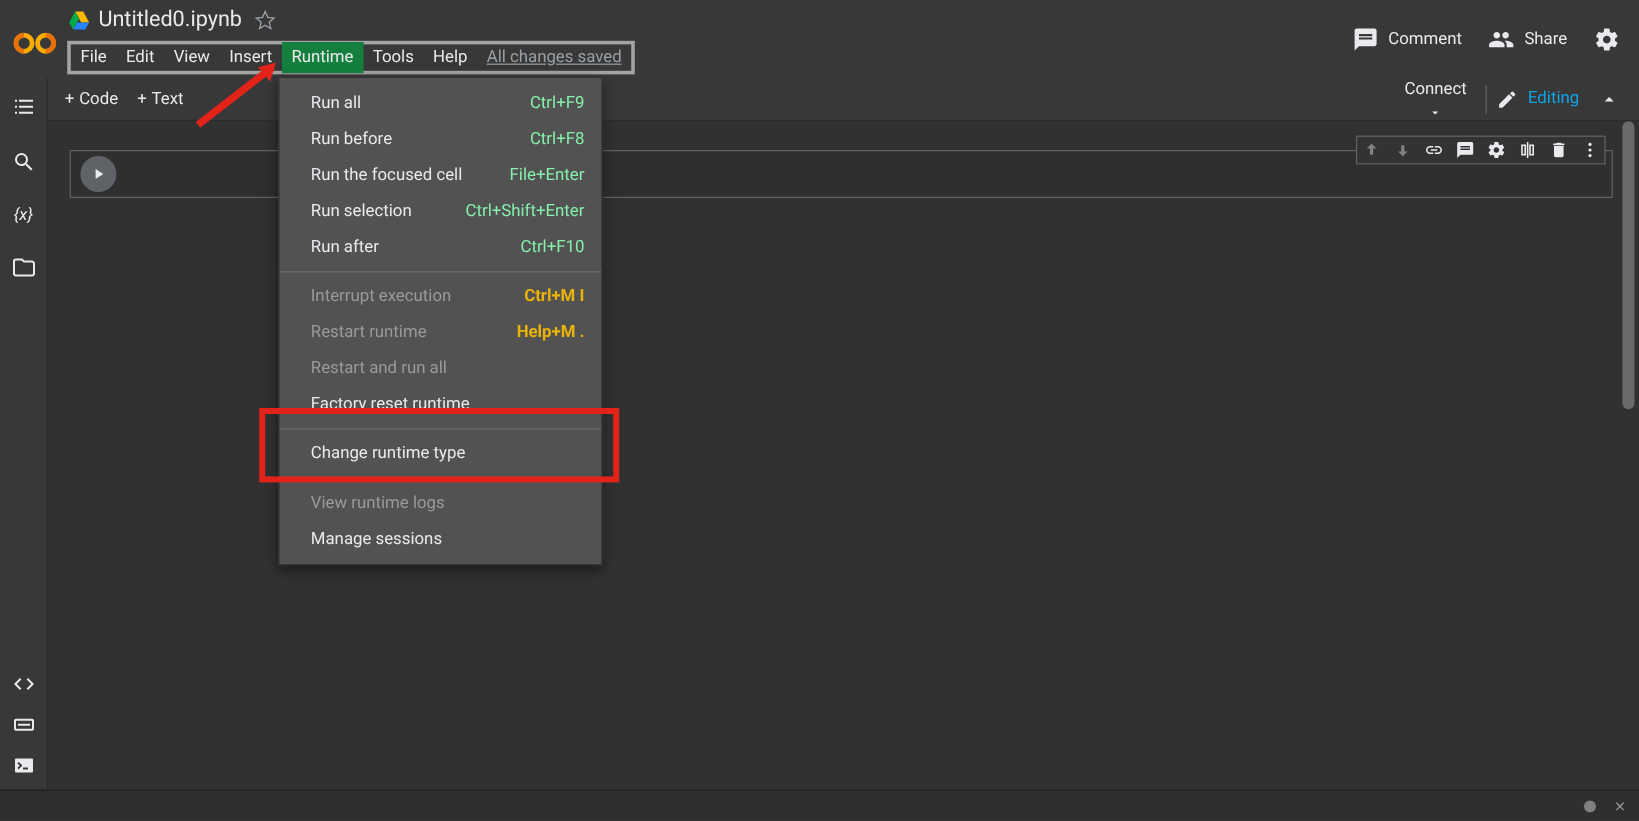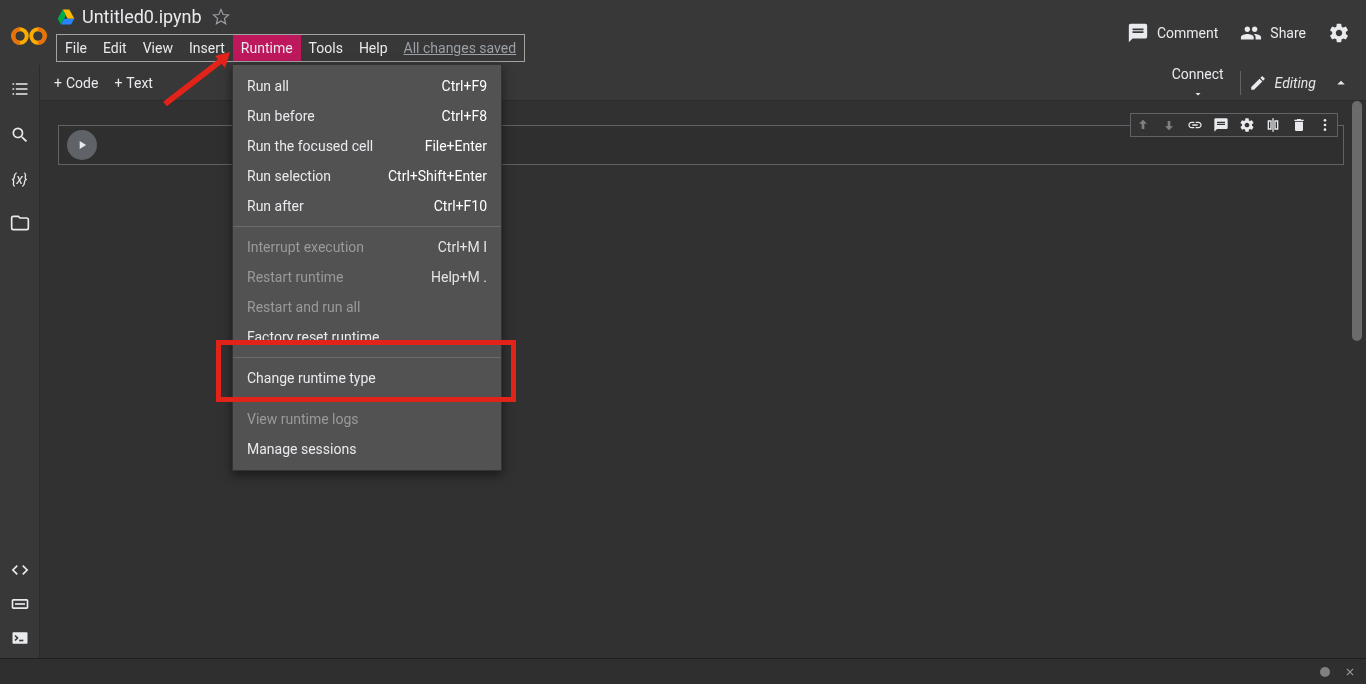--- a/index.html
+++ b/index.html
@@ -30,30 +30,30 @@
   .logo svg { width: 36px; height: 36px; }
   .header-center { flex: 1; display: flex; flex-direction: column; justify-content: center; }
   .title-row { display: flex; align-items: center; height: 30px; padding-left: 4px; }
   .drive-icon { width: 20px; height: 20px; margin-right: 6px; }
   .doc-title { font-size: 18px; color: #e8eaed; margin-right: 10px; }
   .star-icon { width: 18px; height: 18px; fill: none; stroke: #9aa0a6; stroke-width: 1.5; }
   .menubar-row { display: flex; align-items: center; height: 32px; padding-left: 4px; }
   .menubar-highlight {
     display: flex;
     align-items: center;
-    border: 1px solid #a3a3a3;
+    border: 3px solid #a3a3a3;
     height: 28px;
   }
   .menu-item {
     font-size: 14px;
     color: #e8eaed;
     padding: 5px 8px;
     cursor: pointer;
   }
-  .menu-item.open { background: #be185d; }
+  .menu-item.open { background: #15803d; }
   .changes-saved {
     font-size: 14px;
     color: #9aa0a6;
     text-decoration: underline;
     padding: 5px 8px;
   }
   .header-right {
     display: flex;
     align-items: center;
     gap: 22px;
@@ -83,21 +83,21 @@
     align-items: center;
     gap: 4px;
     color: #e8eaed;
     font-size: 14px;
     padding: 4px 8px;
     cursor: pointer;
   }
   .tb-spacer { flex: 1; }
   .tb-connect { display: flex; align-items: center; gap: 6px; color: #e8eaed; font-size: 14px; padding: 4px 8px; cursor: pointer; flex-direction: column; }
   .tb-sep { width: 1px; height: 24px; background: #5f6368; margin: 0 8px; }
-  .tb-editing { display: flex; align-items: center; gap: 8px; color: #e5e5e5; font-size: 14px; font-style: italic; }
+  .tb-editing { display: flex; gap: 8px; color: #0ea5e9; font-size: 14px; }
   .tb-collapse { margin-left: 12px; width: 26px; height: 26px; display: flex; align-items: center; justify-content: center; cursor: pointer; }
   
   .left-rail {
     position: absolute;
     left: 0;
     top: 65px;
     bottom: 26px;
     width: 40px;
     background: #383838;
     display: flex;
@@ -190,24 +190,25 @@
     padding: 6px 0;
   }
   .dd-item {
     display: flex;
     justify-content: space-between;
     align-items: center;
     padding: 7px 14px;
     font-size: 14px;
     color: #e8eaed;
     cursor: pointer;
+    margin-left: 12px;
   }
   .dd-item.disabled { color: #9a9a9a; cursor: default; gap: 22px; }
-  .dd-shortcut { color: #ffffff; font-size: 14px; }
-  .dd-item.disabled .dd-shortcut { color: #e5e5e5; }
+  .dd-shortcut { color: #86efac; font-size: 14px; }
+  .dd-item.disabled .dd-shortcut { color: #eab308; font-weight: bold; }
   .dd-sep { height: 1px; background: #6a6a6a; margin: 5px 0; }
   
   .red-box {
     position: absolute;
     left: 216px;
     top: 340px;
     width: 300px;
     height: 62px;
     border: 5px solid #e2231a;
     z-index: 30;

